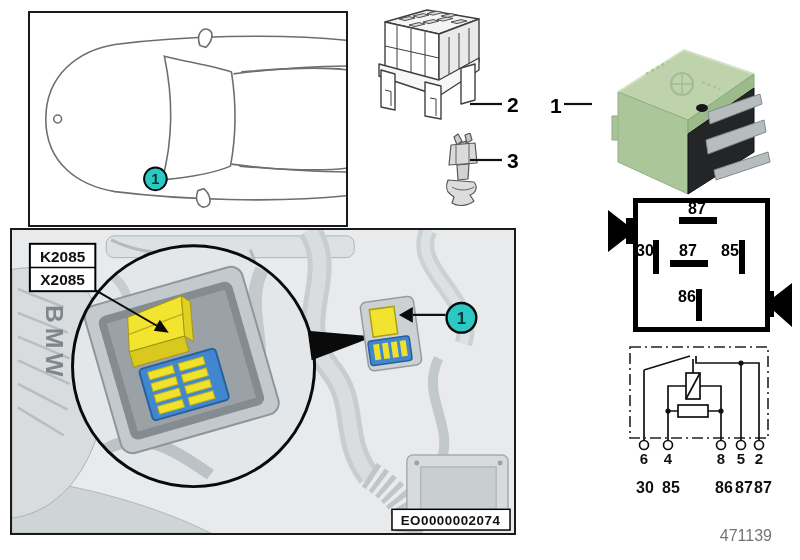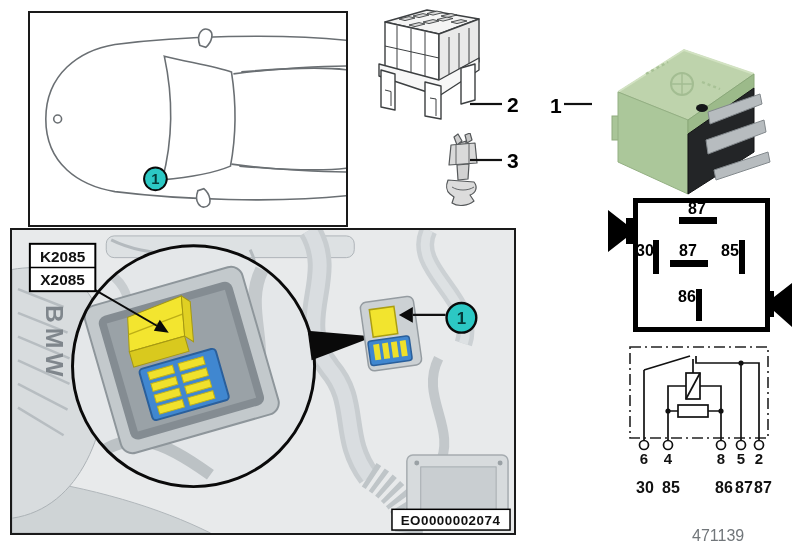--- a/index.html
+++ b/index.html
@@ -3,21 +3,21 @@
 <meta charset="utf-8">
 <style>
   html,body{margin:0;padding:0;background:#fff;}
   body{width:800px;height:560px;position:relative;overflow:hidden;
        font-family:"Liberation Sans", sans-serif;}
   .abs{position:absolute;}
   #car-box{left:28px;top:11px;width:320px;height:216px;border:2px solid #1a1a1a;
            box-sizing:border-box;background:#fff;}
   #photo-box{left:10px;top:228px;width:506px;height:307px;border:2px solid #1a1a1a;
              box-sizing:border-box;background:#e8eaeb;overflow:hidden;}
-  #doc-number{left:692px;top:527px;width:80px;text-align:left;
+  #doc-number{left:692px;top:527px;width:80px;text-align:right;
               font-size:16px;color:#71767a;}
   svg text{font-family:"Liberation Sans", sans-serif;}
   .callout-num{font-weight:bold;font-size:21px;fill:#000;}
   .pin-label{font-weight:bold;font-size:16px;fill:#000;}
   .schem-num{font-weight:bold;font-size:15px;fill:#111;}
   .schem-term{font-weight:bold;font-size:16px;fill:#111;}
   .circ-num{font-weight:bold;font-size:15px;fill:#043a38;}
 </style>
 </head>
 <body>

